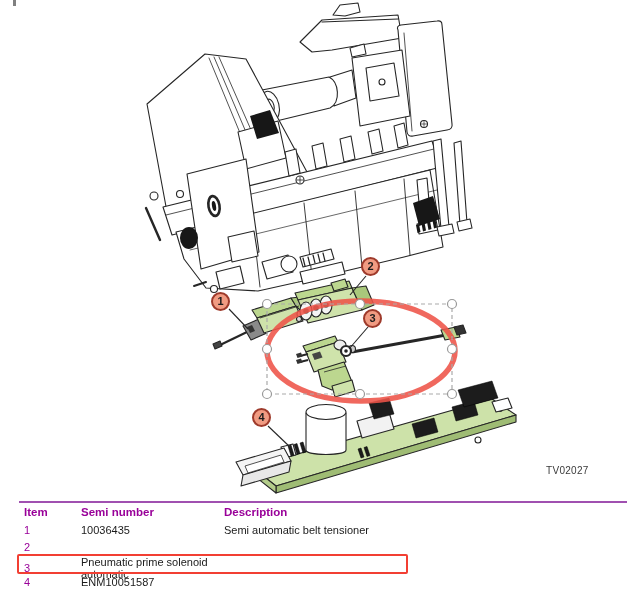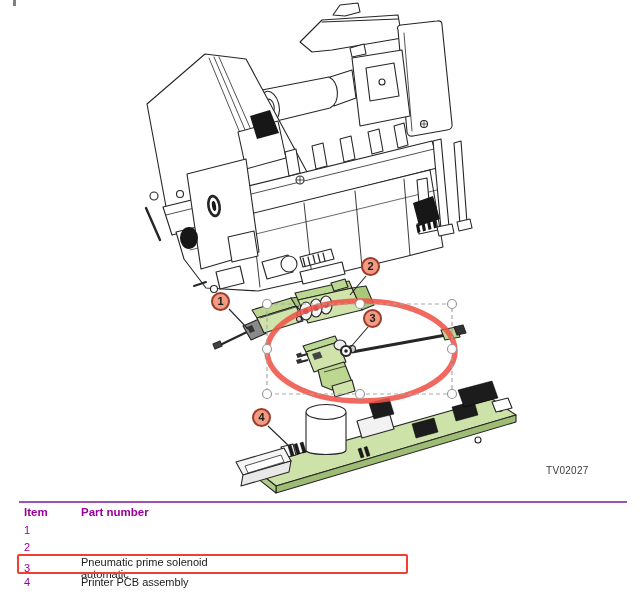--- a/index.html
+++ b/index.html
@@ -211,35 +211,38 @@
   <div class="co" style="left:361px;top:257px;">2</div>
   <div class="co" style="left:363px;top:309px;">3</div>
   <div class="co" style="left:252px;top:408px;">4</div>
 
   <div class="fig-code">TV02027</div>
 
   <div class="rule"></div>
 
   <div class="thead">
     <div>Item</div>
-    <div>Part number</div>
+    <div>Semi number</div>
+    <div>Description</div>
   </div>
 
   <div class="tbody">
     <div class="row">
       <div class="c-item">1</div>
+      <div>10036435</div>
+      <div>Semi automatic belt tensioner</div>
     </div>
     <div class="row">
       <div class="c-item">2</div>
     </div>
     <div class="row">
       <div class="c-item">3</div>
       <div>Pneumatic prime solenoid automatic</div>
     </div>
     <div class="row">
       <div class="c-item">4</div>
-      <div>Printer PCB assembly</div>
+      <div>ENM10051587</div>
     </div>
   </div>
 
   <div class="hl-box"></div>
 
 </div>
 
 </body></html>

